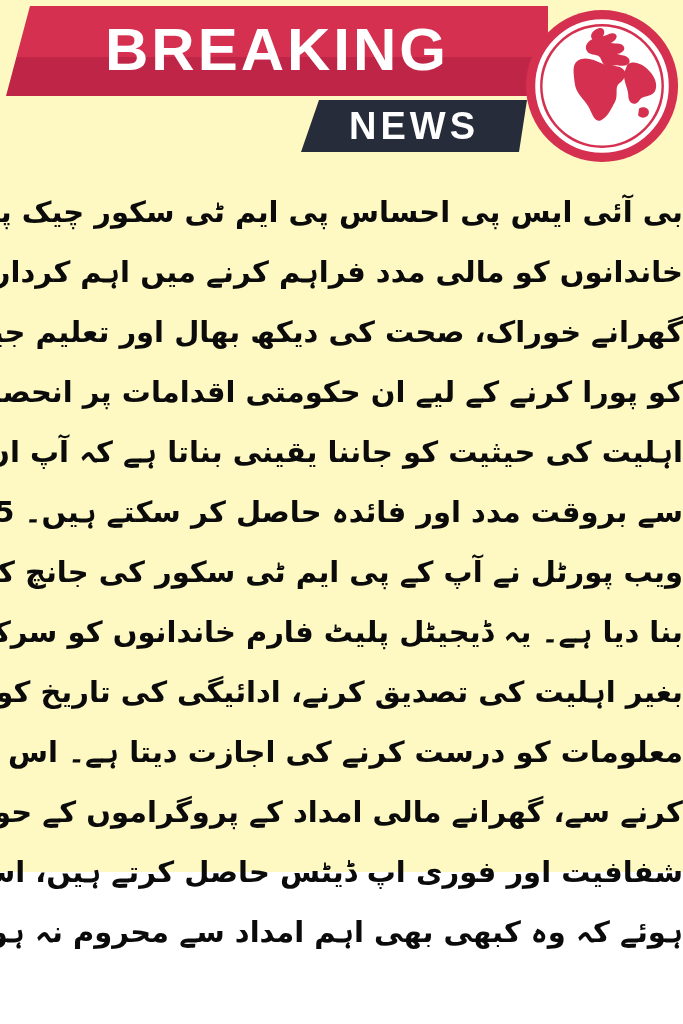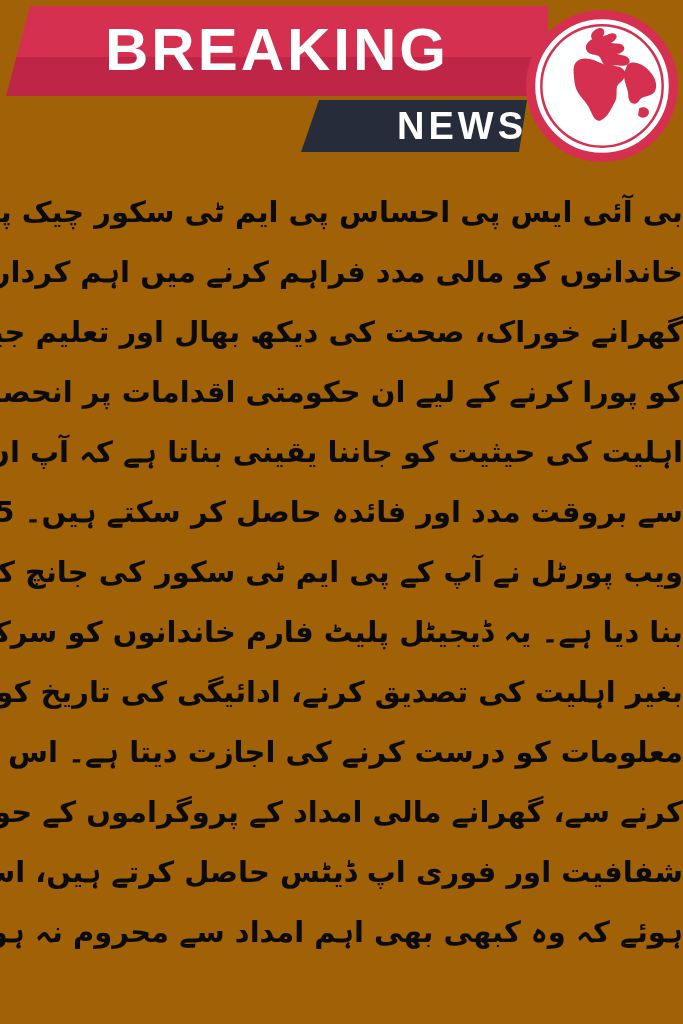--- a/index.html
+++ b/index.html
@@ -7,22 +7,22 @@
     padding: 0;
     background: #ffffff;
     width: 683px;
     height: 1024px;
     overflow: hidden;
     font-family: "Liberation Sans", sans-serif;
   }
   .page {
     position: relative;
     width: 683px;
-    height: 1024px;
-    background: #a16207;
+    height: 872px;
+    background: #fef9c3;
   }
 
   
   .banner {
     position: relative;
     width: 683px;
     height: 172px;
   }
   .red-bar {
     position: absolute;
@@ -48,21 +48,21 @@
   .navy-bar {
     position: absolute;
     left: 301px;
     top: 100px;
     width: 226px;
     height: 52px;
     background: #272c3a;
     clip-path: polygon(18px 0, 100% 0, calc(100% - 8px) 100%, 0 100%);
     display: flex;
     align-items: center;
-    justify-content: flex-end;
+    justify-content: center;
     z-index: 1;
   }
   .navy-bar .news-text {
     color: #ffffff;
     font-size: 38px;
     font-weight: 800;
     letter-spacing: 4px;
     font-family: "Liberation Sans", sans-serif;
   }
   .globe-wrap {

